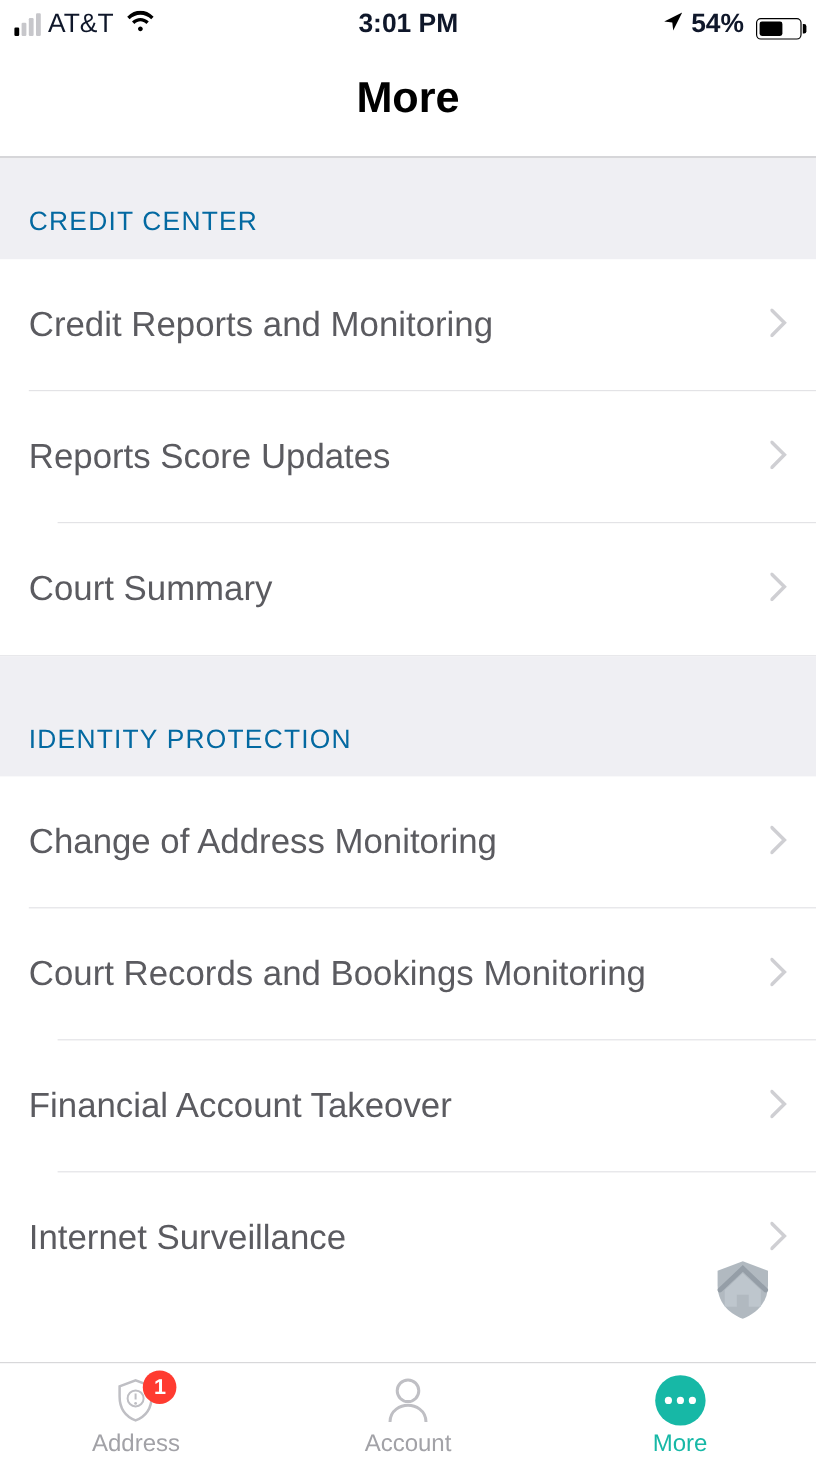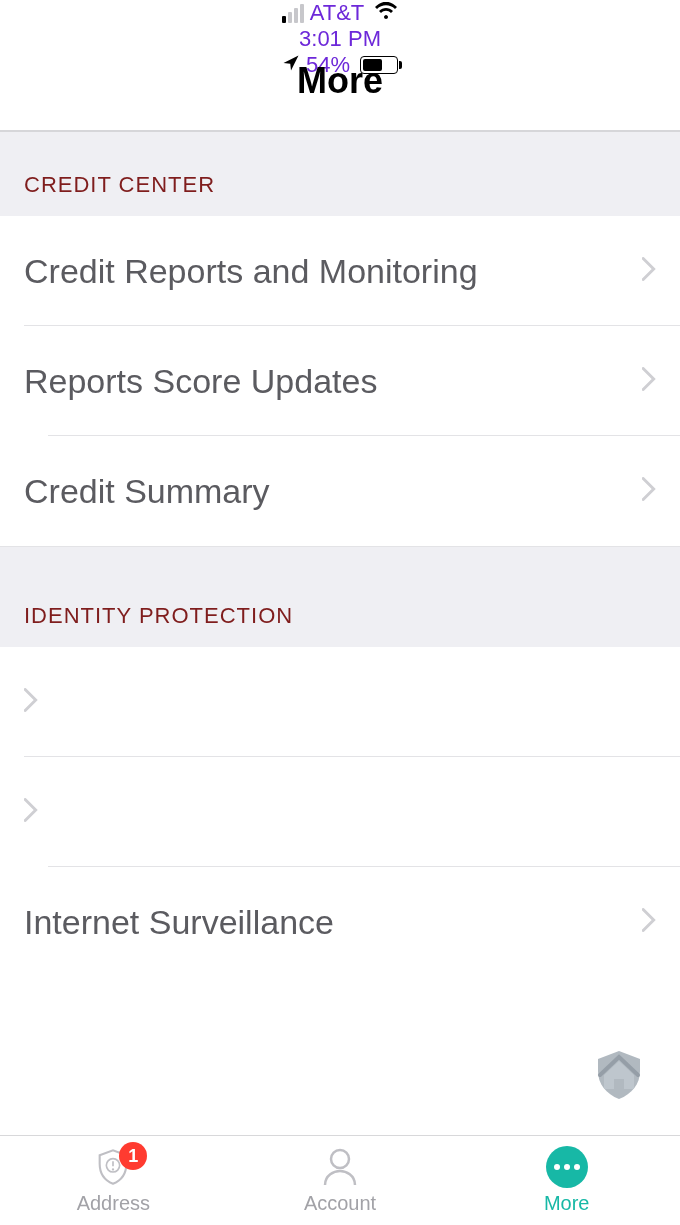--- a/index.html
+++ b/index.html
@@ -1,36 +1,36 @@
 <!DOCTYPE html>
 <html><head>
 <meta charset="utf-8">
 <style>
   * { box-sizing: border-box; margin: 0; padding: 0; }
   html, body { width: 680px; height: 1225px; font-family: -apple-system, "Helvetica Neue", Arial, sans-serif; background: #fff; overflow: hidden; }
-  .status-bar { display: flex; align-items: center; justify-content: space-between; height: 40px; padding: 0 12px; font-size: 22px; color: #6d28d9; font-weight: 500; flex-direction: column; }
+  .status-bar { display: flex; align-items: center; justify-content: space-between; height: 40px; padding: 0 12px; font-size: 22px; color: #0f172a; font-weight: 500; }
   .status-left { display: flex; align-items: center; gap: 6px; }
   .signal { display: inline-flex; align-items: flex-end; gap: 2px; }
   .signal .bar { width: 4px; background: #c7c7cb; border-radius: 1px; }
   .signal .b1 { height: 7px; background: #000; }
   .signal .b2 { height: 11px; }
   .signal .b3 { height: 15px; }
   .signal .b4 { height: 19px; }
   .wifi { margin-left: 4px; }
-  .status-right { display: flex; align-items: center; gap: 6px; }
+  .status-right { display: flex; align-items: flex-end; gap: 6px; font-weight: bold; }
   .battery { width: 38px; height: 18px; border: 1.5px solid #000; border-radius: 4px; position: relative; margin-left: 4px; }
   .battery::after { content: ""; position: absolute; right: -5px; top: 4px; width: 3px; height: 8px; background: #000; border-radius: 0 2px 2px 0; }
   .battery .level { position: absolute; left: 2px; top: 2px; bottom: 2px; width: 54%; background: #000; border-radius: 2px; }
   .header { text-align: center; padding: 20px 0 28px; border-bottom: 2px solid #d6d6d9; }
   .header h1 { font-size: 36px; font-weight: 700; color: #000; }
-  .section-header { background: #efeff3; padding: 40px 24px 18px; font-size: 22px; letter-spacing: 1px; color: #7f1d1d; font-weight: 500; }
+  .section-header { background: #efeff3; padding: 40px 24px 18px; font-size: 22px; letter-spacing: 1px; color: #0369a1; font-weight: 500; }
   .section-header.second { padding-top: 56px; }
   .row { display: flex; align-items: center; justify-content: space-between; padding: 0 24px; height: 110px; border-bottom: 1px solid #e3e3e6; margin-left: 0; }
   .row + .row { margin-left: 24px; padding-left: 0; }
-  .row .label { font-size: 34px; color: #5b5b60; }
+  .row .label { font-size: 29px; color: #5b5b60; }
   .row .chev { color: #cfcfd3; }
   .tabbar { position: absolute; bottom: 0; left: 0; right: 0; height: 90px; border-top: 1px solid #d8d8da; display: flex; background: #fff; }
   .tab { flex: 1; display: flex; flex-direction: column; align-items: center; justify-content: center; font-size: 20px; color: #a2a2a7; gap: 4px; }
   .tab.active { color: #17b8a6; }
   .tab .icon-wrap { position: relative; height: 42px; display: flex; align-items: center; justify-content: center; }
   .badge { position: absolute; top: -4px; right: -14px; background: #ff3b30; color: #fff; font-size: 18px; width: 28px; height: 28px; border-radius: 14px; display: flex; align-items: center; justify-content: center; font-weight: 600; }
   .more-dot { width: 42px; height: 42px; background: #17b8a6; border-radius: 50%; display: flex; align-items: center; justify-content: center; gap: 4px; }
   .more-dot span { width: 6px; height: 6px; background: #fff; border-radius: 50%; }
   .float-icon { position: absolute; right: 18px; bottom: 100px; width: 86px; height: 86px; opacity: 0.9; }
   .content { height: 1095px; overflow: hidden; position: relative; }
@@ -50,21 +50,21 @@
         <span class="bar b3"></span>
         <span class="bar b4"></span>
     </span>
     <span>AT&amp;T</span>
     <span class="wifi">
       <svg width="24" height="18" viewBox="0 0 24 18">
           <path d="M12 17c1 0 2-1 2-2s-1-2-2-2-2 1-2 2 1 2 2 2zm-5-6c3-3 7-3 10 0l2-2c-4-4-10-4-14 0zm-4-4c5-5 13-5 18 0l2-2C16-2 8-2 1 5z" fill="#000"></path>
         </svg>
     </span>
   </div>
-  <div style="font-weight:400;">3:01 PM</div>
+  <div style="font-weight:700;">3:01 PM</div>
   <div class="status-right">
     <span>
       <svg width="18" height="18" viewBox="0 0 24 24">
           <path d="M2 12L22 2 12 22 11 13 2 12z" fill="#000"></path>
         </svg>
     </span>
     <span>54%</span>
     <span class="battery">
         <span class="level"></span>
       </span>
@@ -85,35 +85,43 @@
             <path d="M1 1l9 9-9 9" stroke="#cfcfd3" stroke-width="2.5" fill="none" stroke-linecap="round"></path>
           </svg></span>
     </div>
     <div class="row">
       <span class="label">Reports Score Updates</span>
       <span class="chev"><svg width="14" height="24" viewBox="0 0 12 20">
             <path d="M1 1l9 9-9 9" stroke="#cfcfd3" stroke-width="2.5" fill="none" stroke-linecap="round"></path>
           </svg></span>
     </div>
     <div class="row">
-      <span class="label">Credit Summary</span>
+      <span class="label">Court Summary</span>
       <span class="chev"><svg width="14" height="24" viewBox="0 0 12 20">
             <path d="M1 1l9 9-9 9" stroke="#cfcfd3" stroke-width="2.5" fill="none" stroke-linecap="round"></path>
           </svg></span>
     </div>
   </div>
 
   <div class="section-header second">IDENTITY PROTECTION</div>
   <div class="section-list">
     <div class="row">
+      <span class="label">Change of Address Monitoring</span>
       <span class="chev"><svg width="14" height="24" viewBox="0 0 12 20">
             <path d="M1 1l9 9-9 9" stroke="#cfcfd3" stroke-width="2.5" fill="none" stroke-linecap="round"></path>
           </svg></span>
     </div>
     <div class="row">
+      <span class="label">Court Records and Bookings Monitoring</span>
+      <span class="chev"><svg width="14" height="24" viewBox="0 0 12 20">
+            <path d="M1 1l9 9-9 9" stroke="#cfcfd3" stroke-width="2.5" fill="none" stroke-linecap="round"></path>
+          </svg></span>
+    </div>
+    <div class="row">
+      <span class="label">Financial Account Takeover</span>
       <span class="chev"><svg width="14" height="24" viewBox="0 0 12 20">
             <path d="M1 1l9 9-9 9" stroke="#cfcfd3" stroke-width="2.5" fill="none" stroke-linecap="round"></path>
           </svg></span>
     </div>
     <div class="row">
       <span class="label">Internet Surveillance</span>
       <span class="chev"><svg width="14" height="24" viewBox="0 0 12 20">
             <path d="M1 1l9 9-9 9" stroke="#cfcfd3" stroke-width="2.5" fill="none" stroke-linecap="round"></path>
           </svg></span>
     </div>

